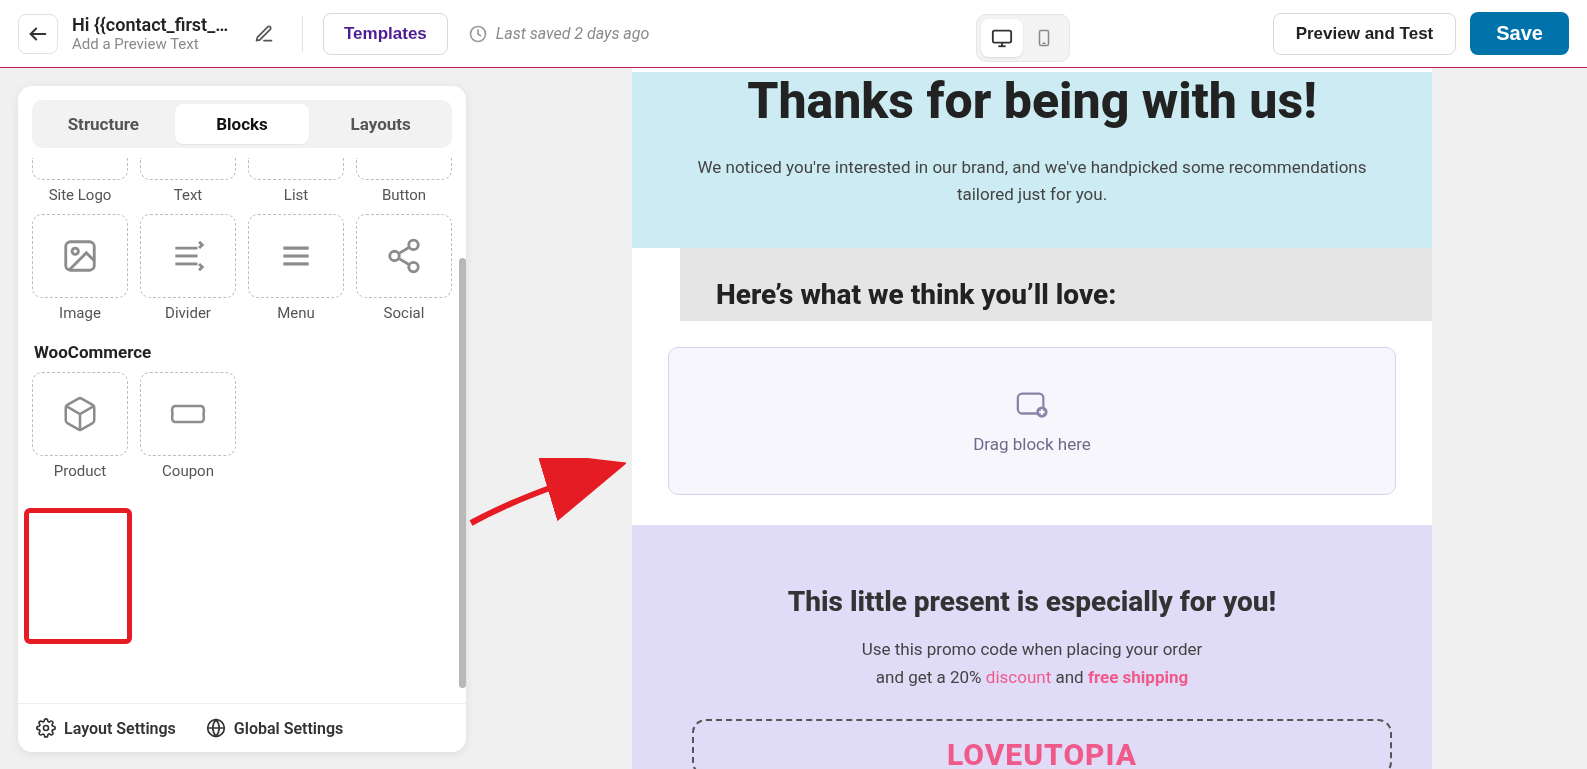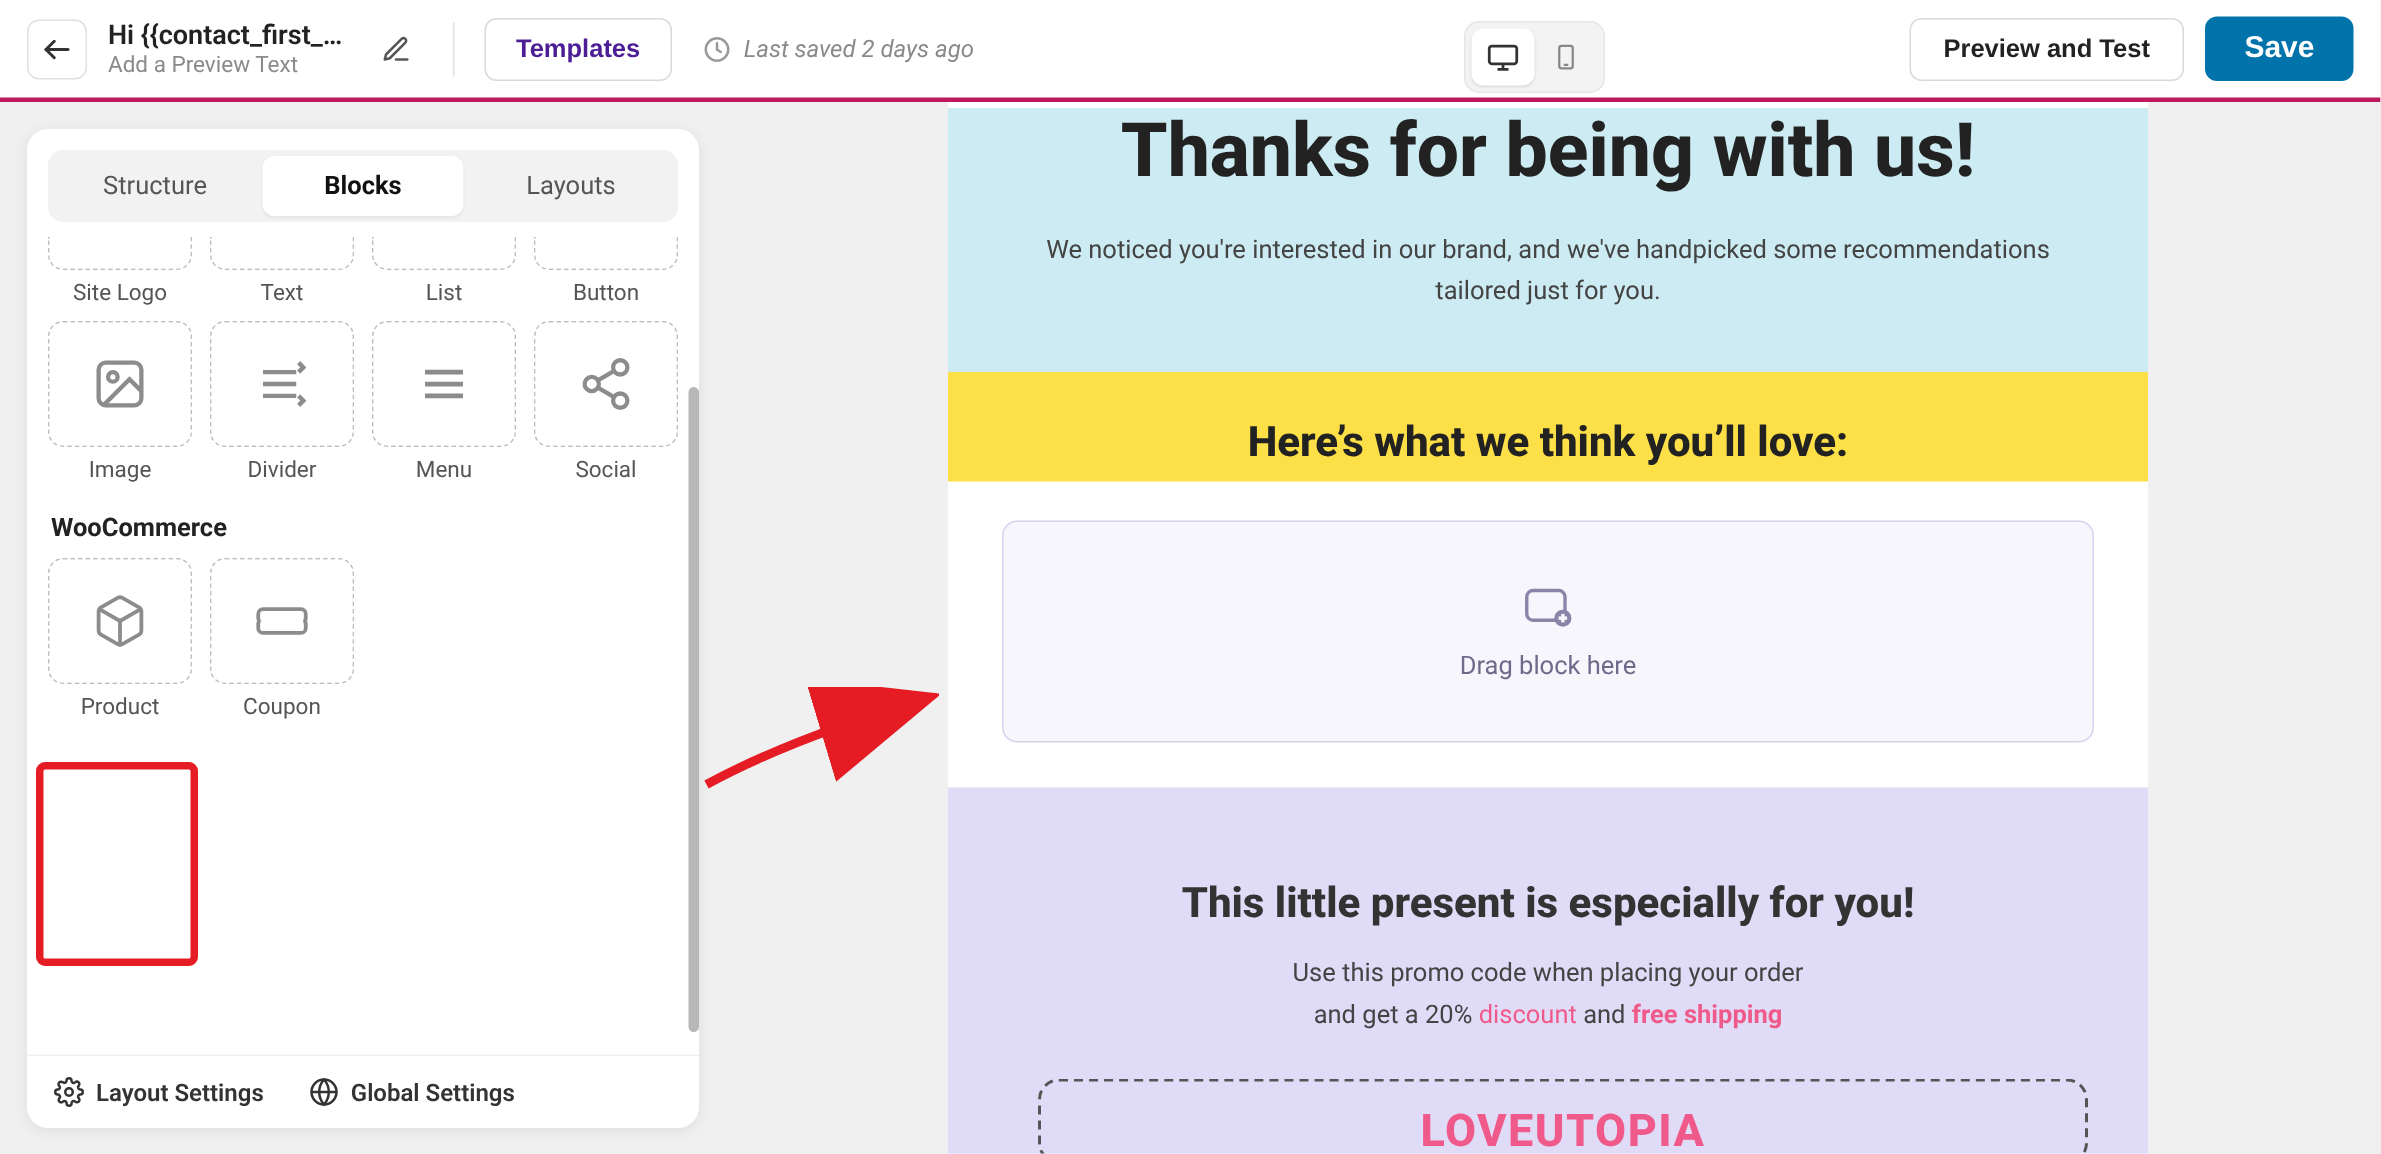--- a/index.html
+++ b/index.html
@@ -9,21 +9,21 @@
     width: 1587px;
     height: 769px;
     overflow: hidden;
     color: #333;
   }
 
   
   .header {
     height: 68px;
     background: #fff;
-    border-bottom: 3px solid #be185d;
+    border-bottom: 1px solid #be185d;
     display: flex;
     align-items: center;
     padding: 0 18px;
     gap: 14px;
   }
   .back-btn {
     width: 40px; height: 40px;
     border: 1px solid #e0e0e0;
     border-radius: 8px;
     background: #fff;
@@ -69,21 +69,21 @@
     background:#fff; border-radius:14px; box-shadow:0 2px 10px rgba(0,0,0,0.08);
     display:flex; flex-direction:column; overflow:hidden;
   }
   .tabs {
     margin:14px 14px 0 14px;
     background:#f2f2f2; border-radius:10px; padding:4px;
     display:flex; gap:4px;
   }
   .tab {
     flex:1; text-align:center; padding:10px 0; border-radius:8px;
-    font-size:17px; font-weight:400; color:#555; cursor:pointer;
+    font-size:17px; font-weight:700; color:#555; cursor:pointer;
   }
   .tab.active { background:#fff; color:#111; font-weight:700; box-shadow:0 1px 2px rgba(0,0,0,0.06); }
 
   .panel-scroll { position:relative; flex:1; overflow:hidden; padding:0 14px; }
   .panel-scroll::after {
     content:""; position:absolute; right:0; top:110px; width:7px; height:430px;
     background:#b8b8b8; border-radius:4px;
   }
 
   .block-row { display:flex; gap:12px; margin-top:10px; }
@@ -113,21 +113,21 @@
   
   .canvas {
     position:absolute; left:632px; top:68px; width:800px; height:701px;
     background:#fff; overflow:hidden;
   }
   .hero {
     background:#cdebf2; padding:0 40px 40px 40px; text-align:center;
   }
   .hero h1 { font-size:50px; font-weight:800; color:#222; margin-top:4px; }
   .hero p { font-size:17px; color:#444; margin-top:24px; line-height:1.6; }
-  .section-white { background:#fde047; padding:30px 36px 10px 36px; text-align:center; }
+  .section-white { background:#e5e5e5; padding:30px 36px 10px 36px; text-align:left;margin-left:48px; }
   .section-white h2 { font-size:28px; font-weight:800; color:#222; }
   .dropzone {
     margin:26px 36px 30px 36px; height:148px;
     border:1px solid #d7d2ee; background:#f7f6fd; border-radius:10px;
     display:flex; flex-direction:column; align-items:center; justify-content:center;
     color:#6f6a8a; font-size:17px; gap:12px;
   }
   .section-lilac { background:#e0dcf7; padding:60px 60px 0 60px; text-align:center; }
   .section-lilac h2 { font-size:28px; font-weight:800; color:#333; }
   .section-lilac p { font-size:17px; color:#444; margin-top:18px; line-height:1.6; }

